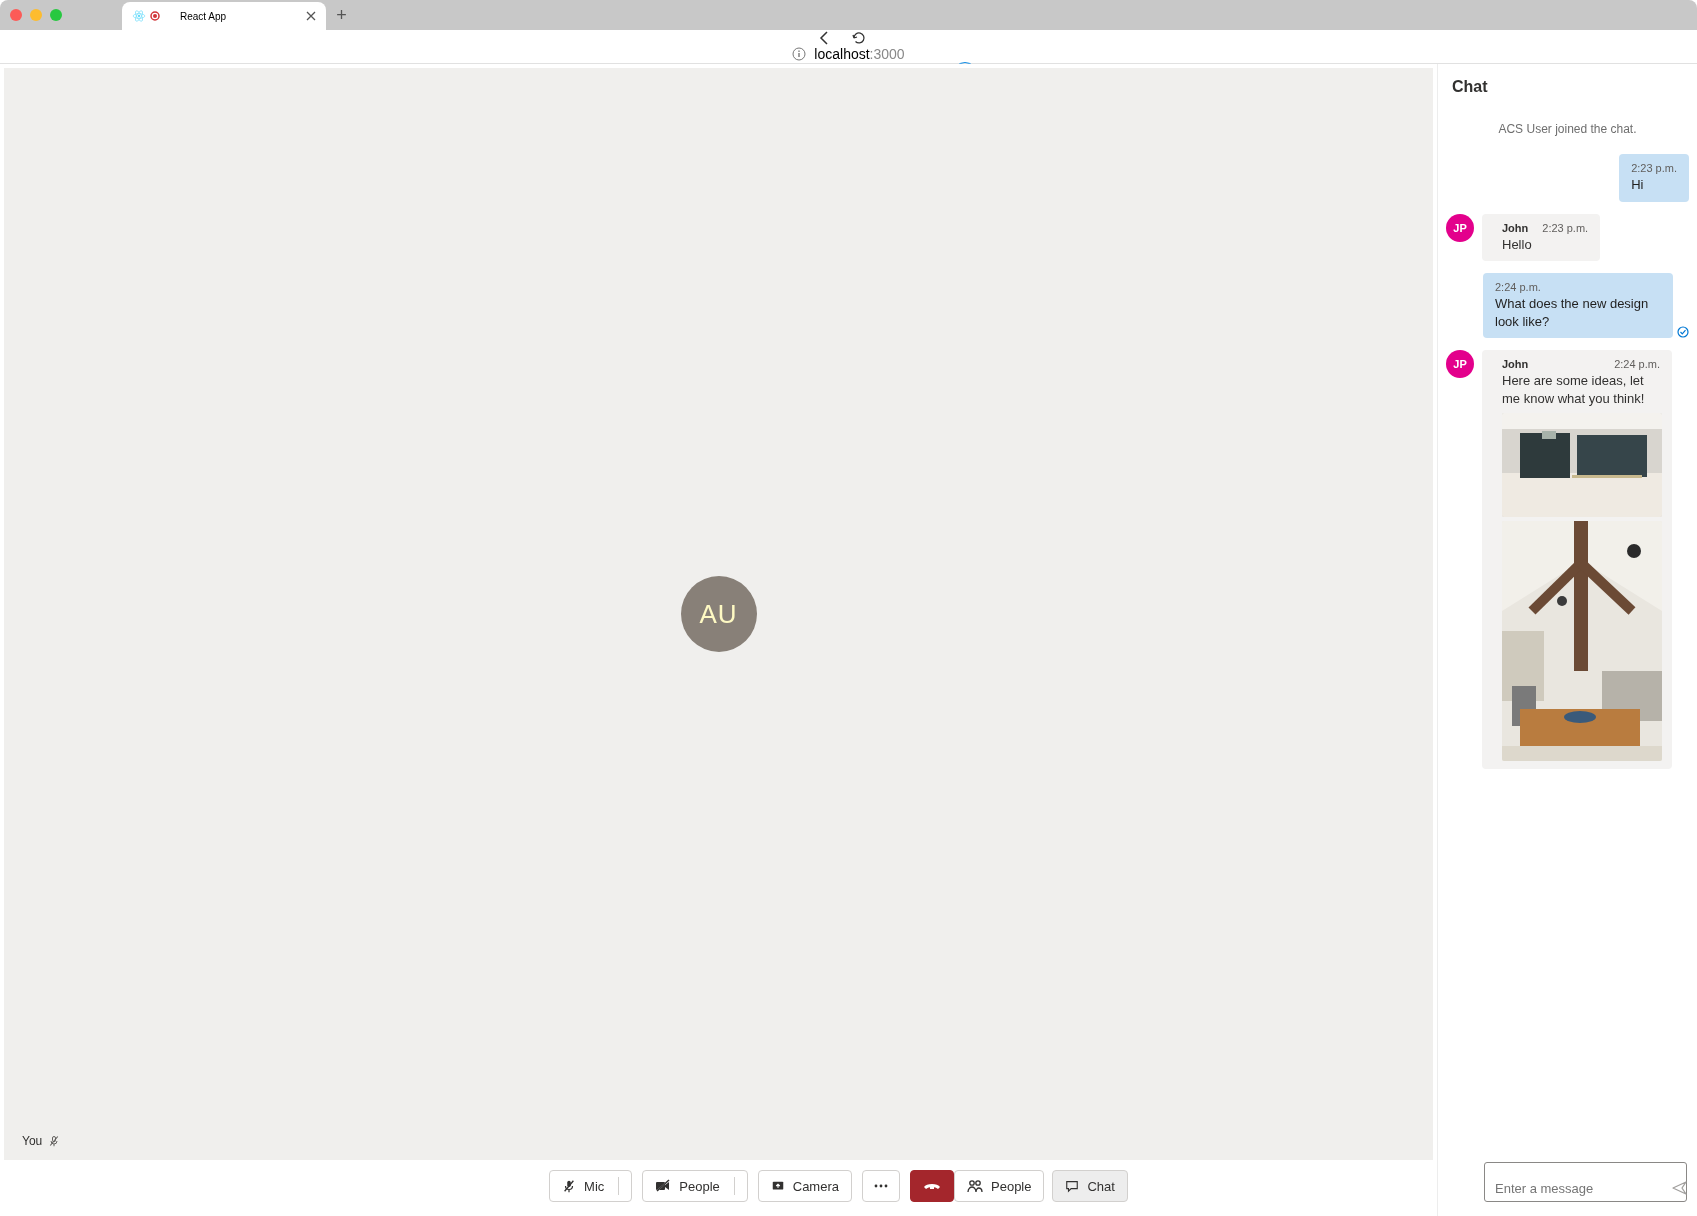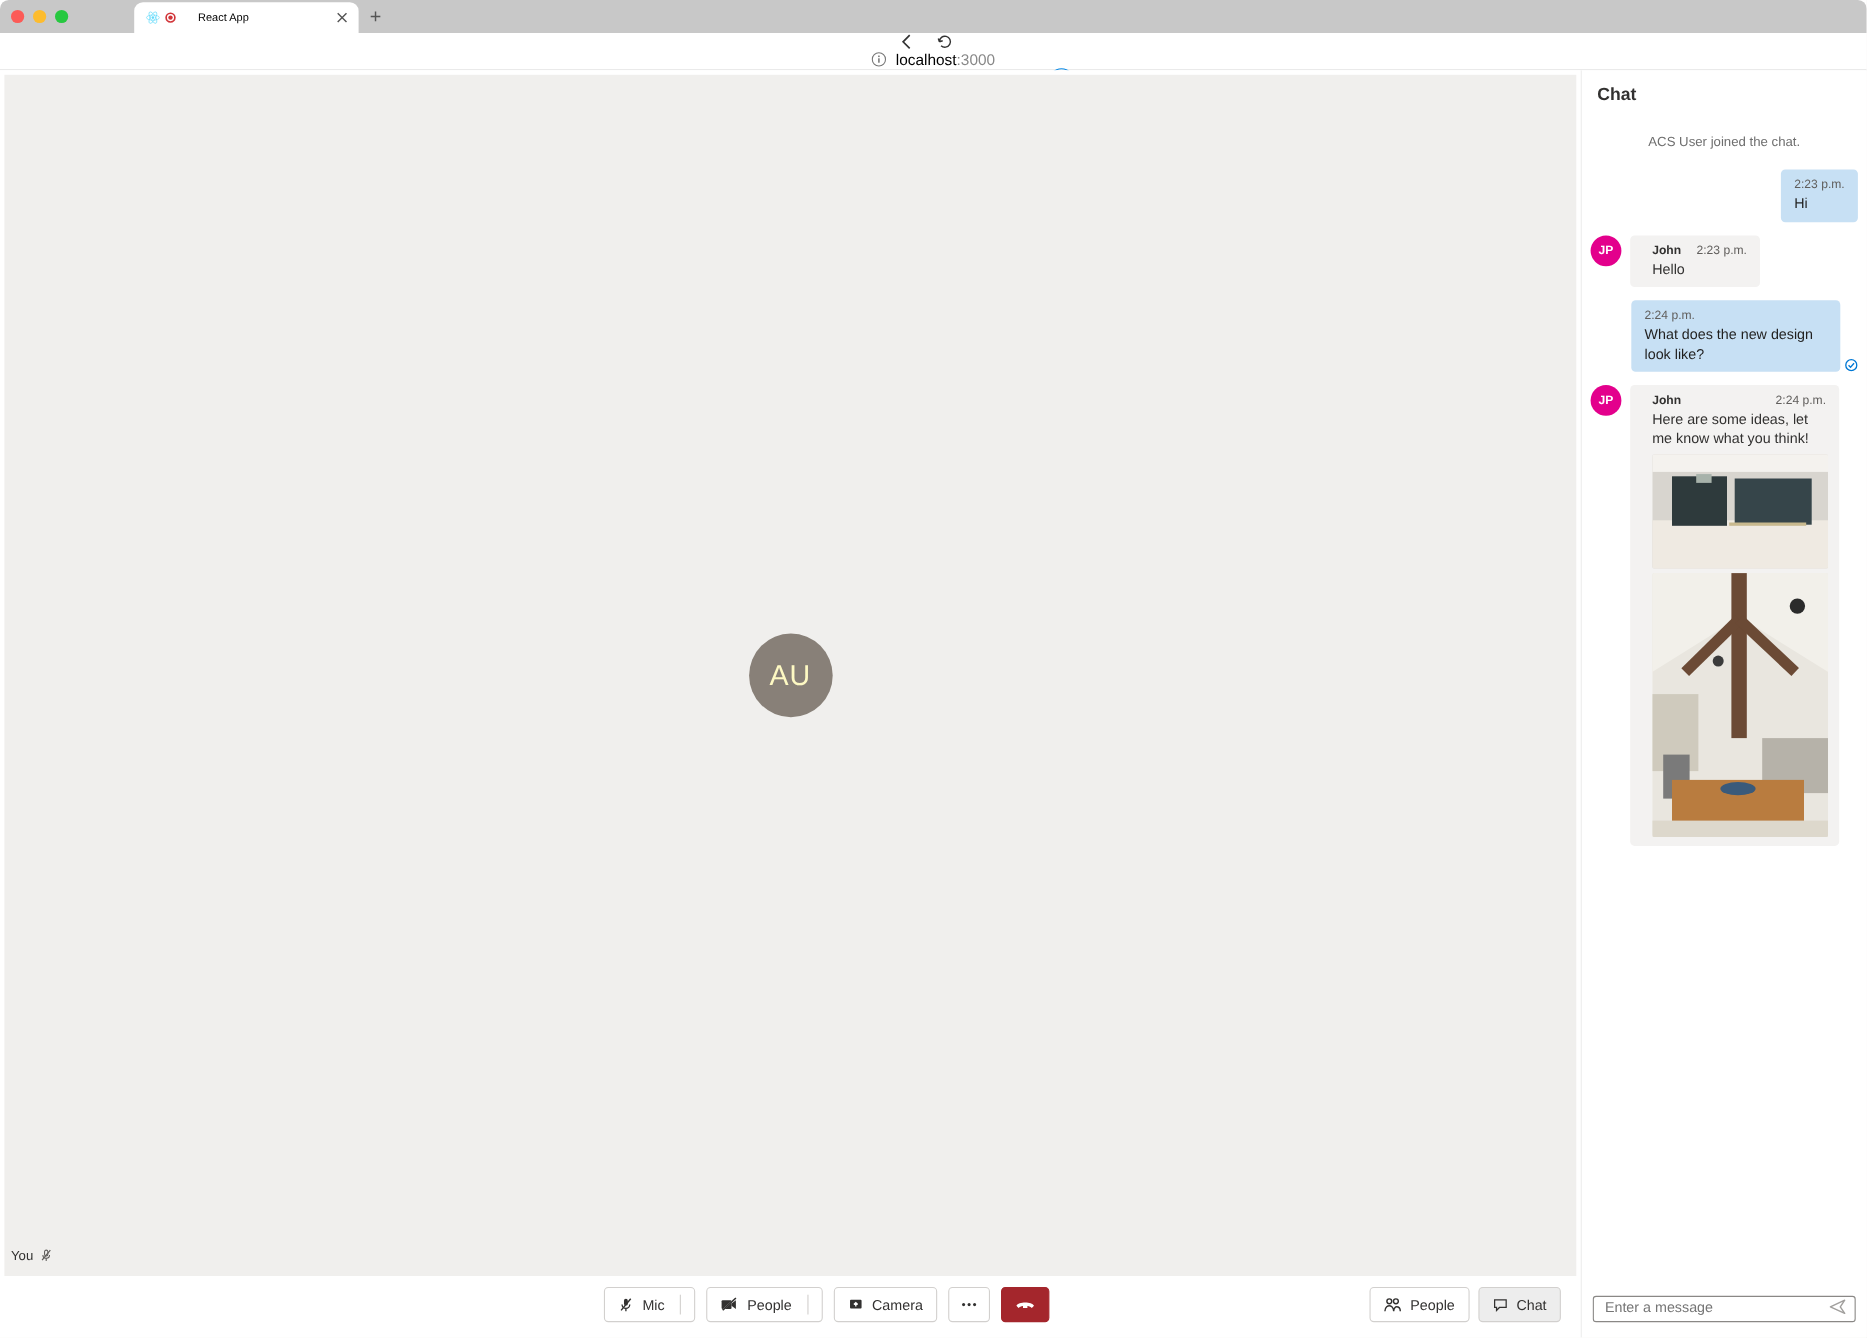--- a/index.html
+++ b/index.html
@@ -18,23 +18,23 @@
 .address-bar { height: 34px; background: #fff; display: flex; align-items: center; padding: 0 10px; border-bottom: 1px solid #e1e1e1; flex-direction: column; }
 .nav-icons-left { display: flex; gap: 18px; align-items: center; margin-right: 14px; }
 .url-box { flex: 1; display: flex; align-items: center; gap: 8px; font-size: 14px; color: #5e5e5e; }
 .nav-icons-right { display: flex; gap: 18px; align-items: center; margin-right: 6px; }
 .icon-btn { color: #666; cursor: pointer; width: 16px; height: 16px; display:flex; align-items:center; justify-content:center; }
 
 .app { display: flex; height: calc(100vh - 64px); background: #fff; }
 .video-panel { flex: 1; display: flex; flex-direction: column; background: #fff; border: 4px solid #fff; }
 .video-stage { flex: 1; background: #f0efed; position: relative; display: flex; align-items: center; justify-content: center; }
 .center-avatar { width: 76px; height: 76px; border-radius: 50%; background: #888078; color: #fef9c3; display: flex; align-items: center; justify-content: center; font-size: 26px; letter-spacing: 1px; }
-.self-label { position: absolute; bottom: 12px; left: 6px; font-size: 12px; color: #323130; display: flex; align-items: center; gap: 6px; }
-
-.controls { height: 52px; display: flex; align-items: center; justify-content: space-between; padding: 0 14px; background: #fff; }
+.self-label { position: absolute; bottom: 12px; left: 18px; font-size: 12px; color: #323130; display: flex; align-items: center; gap: 6px; }
+
+.controls { height: 52px; display: flex; align-items: center; justify-content: center; padding: 0 14px; background: #fff; }
 .controls-left { width: 240px; }
 .controls-center { display: flex; gap: 10px; }
 .controls-right { display: flex; gap: 8px; }
 .btn { border: 1px solid #d2d0ce; background: #fff; border-radius: 4px; height: 32px; padding: 0 12px; display: flex; align-items: center; gap: 8px; font-size: 13px; color: #323130; cursor: pointer; }
 .btn .sep { width: 1px; height: 18px; background: #d2d0ce; margin: 0 0 0 6px; }
 .btn-icon-only { width: 38px; justify-content: center; padding: 0; }
 .btn-hangup { background: #a4262c; border-color: #a4262c; color: #fff; justify-content: center; width: 44px; padding: 0; }
 .btn-active { background: #ededed; }
 
 .chat-panel { width: 260px; min-width: 260px; border-left: 1px solid #ededed; display: flex; flex-direction: column; background: #fff; }
@@ -48,21 +48,21 @@
 .bubble-rx { background: #f3f2f1; color: #323130; padding-left: 20px; }
 .bubble-tx { background: #c7e0f4; color: #201f1e; }
 .msg-meta { font-size: 11px; color: #605e5c; display:flex; justify-content:space-between; gap: 14px; margin-bottom: 2px; }
 .msg-meta .name { font-weight: 600; color: #323130; }
 .msg-text { line-height: 1.35; }
 .read-check { align-self: flex-end; color: #0078d4; margin-left: 4px; margin-top: auto; font-size: 11px; }
 .attach-stack { display:flex; flex-direction:column; gap:4px; margin-top:6px; }
 .attach-img { width: 160px; border-radius: 2px; overflow:hidden; }
 
 .compose { padding: 8px 10px 14px; }
-.compose-box { border: 1px solid #8a8886; border-radius: 3px; display:flex; align-items:center; padding: 0 6px 4px 10px; }
+.compose-box { border: 1px solid #8a8886; border-radius: 3px; display:flex; align-items:center; padding: 16px 6px 4px 10px; margin-left: 36px; }
 .compose-box input { flex:1; border:none; outline:none; font-size: 13px; background: transparent; }
 .send-btn { color: #a19f9d; cursor: pointer; }
 
 svg { display:block; }
 .bing-circle { width: 24px; height: 24px; border-radius: 50%; border: 1px solid #0c8be6; display:flex; align-items:center; justify-content:center; }
 </style>
 </head>
 <body>
 
 <div class="browser-chrome">

